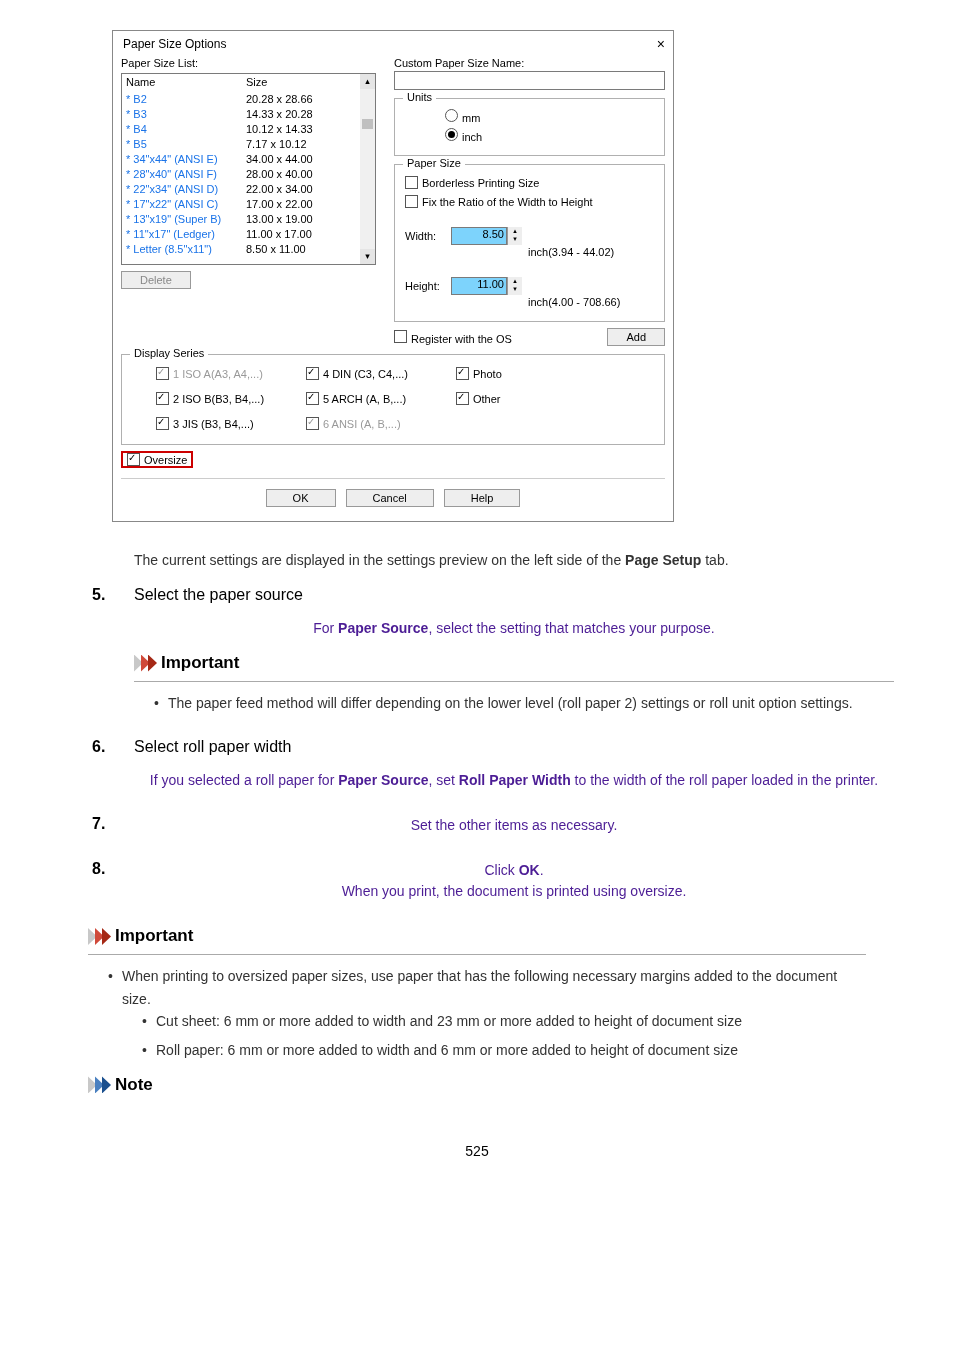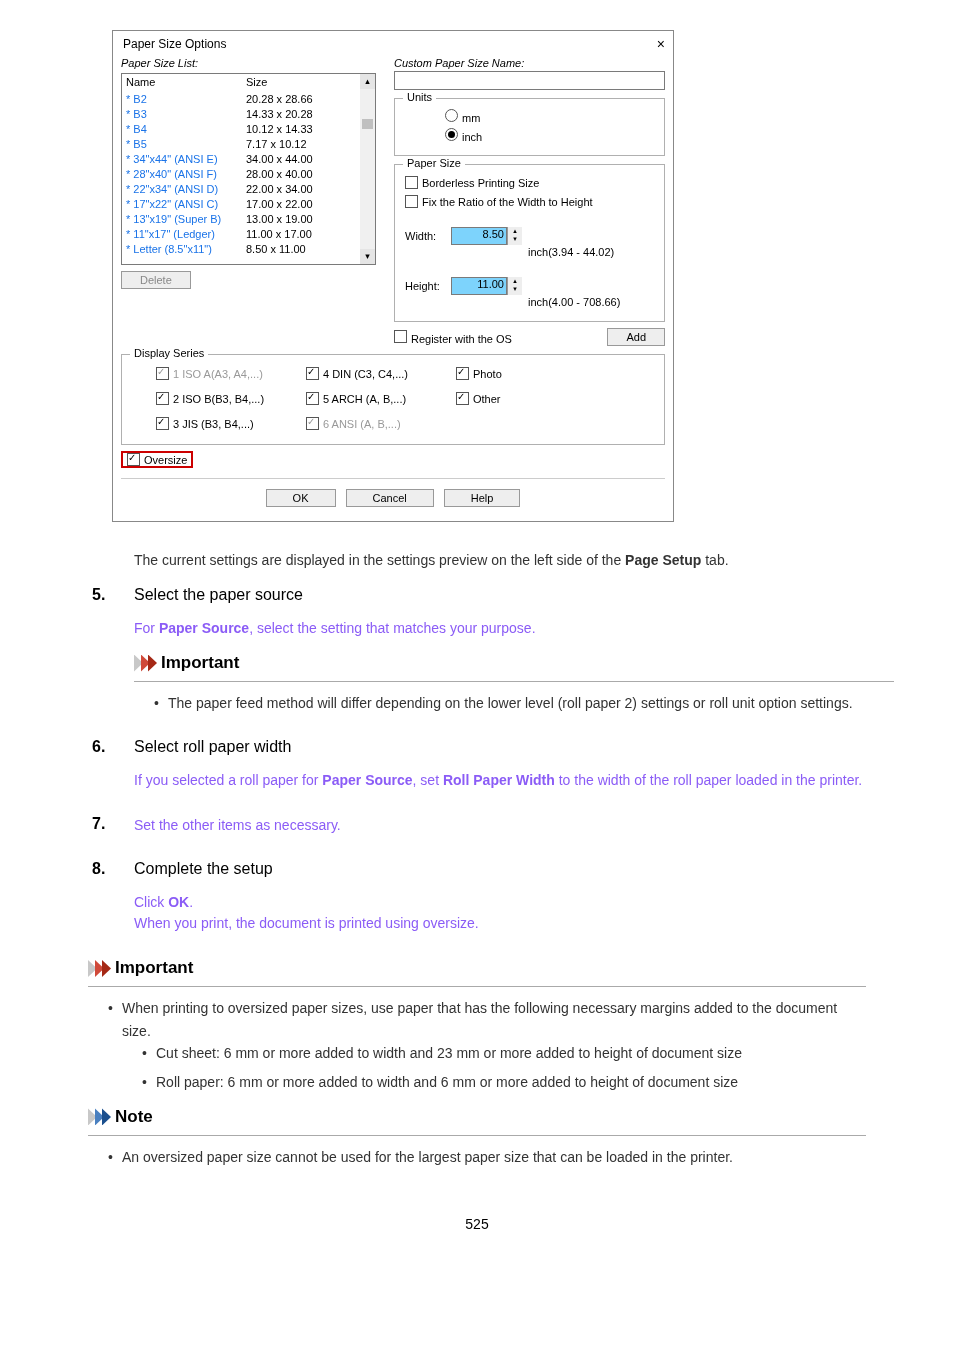--- a/index.html
+++ b/index.html
@@ -46,21 +46,21 @@
     align-items: flex-start;
   }
   .left-col { flex: 0 0 255px; }
   .right-col { flex: 1; }
 
   .label-row {
     display: flex;
     align-items: center;
     padding: 2px 0;
   }
-  .label-row .lab { flex: 1; font-style: italic; }
+  .label-row .lab { flex: 1; }
   .input-blank {
     height: 17px;
     border: 1px solid #7a7a7a;
     background: #fff;
     flex: 1;
   }
 
   .list-box {
     border: 1px solid #7a7a7a;
     height: 190px;
@@ -189,21 +189,21 @@
   }
   ol.steps > li::before {
     content: counter(step) ".";
     position: absolute;
     left: 4px;
     top: 0;
     font-weight: bold;
     font-size: 16px;
   }
   .step-title { font-size: 16px; margin-bottom: 14px; }
-  .step-body { margin-left: 0; color: #8b5cf6; line-height: 1.5; }
+  .step-body { margin-left: 0; color: #4c1d95; line-height: 1.5; text-align: center; }
 
   .callout-header {
     display: flex;
     align-items: center;
     font-weight: bold;
     font-size: 17px;
     margin: 14px 0 8px 0;
     text-align: right;
   }
   .callout-icon {
@@ -444,21 +444,20 @@
       <div class="step-body">
         <span>If you selected a roll paper for </span><b>Paper Source</b><span>, set </span><b>Roll Paper Width</b><span> to the width of the roll paper loaded in the printer.</span>
       </div>
     </li>
 
     <li>
       <div class="step-body">Set the other items as necessary.</div>
     </li>
 
     <li>
-      <div class="step-title">Complete the setup</div>
       <div class="step-body">
         <div><span>Click </span><b>OK</b><span>.</span></div>
         <div>When you print, the document is printed using oversize.</div>
       </div>
     </li>
   </ol>
 
   <div class="outer-callout">
     <div class="callout-header">
       <span class="callout-icon red">
@@ -483,22 +482,17 @@
 
   <div class="outer-callout">
     <div class="callout-header">
       <span class="callout-icon blue">
           <span></span>
           <span></span>
           <span></span>
         </span>
       <span>Note</span>
     </div>
-    <div class="callout-body">
-      <ul>
-          <li>An oversized paper size cannot be used for the largest paper size that can be loaded in the printer.</li>
-        </ul>
-    </div>
   </div>
 
   <div class="page-num">525</div>
 
 </div>
 
 </body></html>

